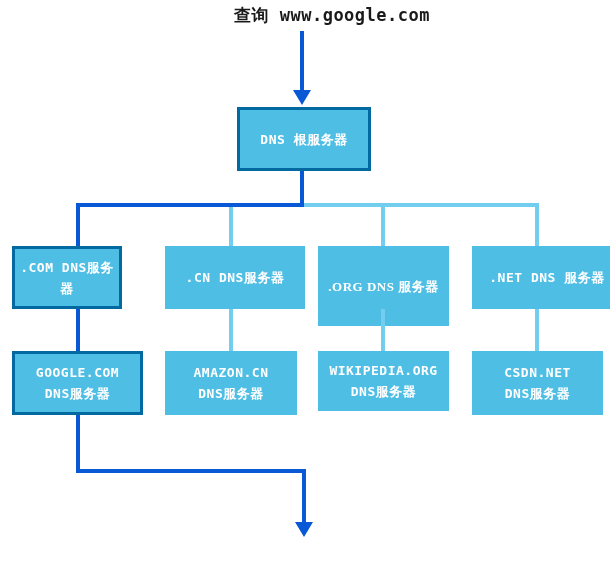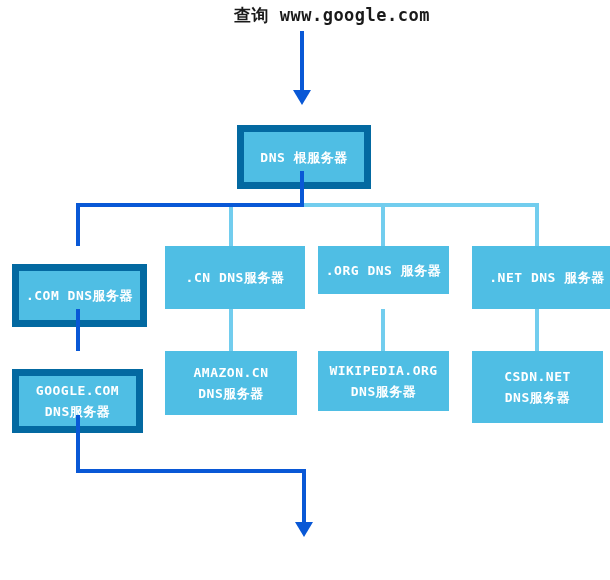--- a/index.html
+++ b/index.html
@@ -28,21 +28,21 @@
     font-size: 13px;
     font-weight: bold;
     letter-spacing: 0.5px;
     display: flex;
     flex-direction: column;
     align-items: center;
     justify-content: center;
     text-align: center;
     line-height: 21px;
   }
-  .box.hl { border: 7px solid #0369a1; margin-top: 18px; }
+  .box.hl { border: 3px solid #0369a1; }
   .line { position: absolute; }
   .line.dark  { background: #0958d6; }
   .line.light { background: #72cdee; }
   .arrowhead {
     position: absolute;
     width: 0; height: 0;
     border-left: 9px solid transparent;
     border-right: 9px solid transparent;
     border-top: 15px solid #0958d6;
   }
@@ -64,27 +64,27 @@
   <div class="line dark" style="left:300px; top:171px; width:4px; height:36px;"></div>
 
   <div class="line dark" style="left:76px; top:203px; width:228px; height:4px;"></div>
   <div class="line light" style="left:304px; top:203px; width:235px; height:4px;"></div>
 
   <div class="line dark" style="left:76px; top:203px; width:4px; height:43px;"></div>
   <div class="line light" style="left:229px; top:207px; width:4px; height:39px;"></div>
   <div class="line light" style="left:381px; top:207px; width:4px; height:39px;"></div>
   <div class="line light" style="left:535px; top:207px; width:4px; height:39px;"></div>
 
-  <div class="box hl" style="left:12px; top:246px; width:135px; height:63px;">
+  <div class="box hl" style="left:12px; top:246px; width:110px; height:63px;">
     <span>.COM DNS服务器</span>
   </div>
   <div class="box" style="left:165px; top:246px; width:140px; height:63px;">
     <span>.CN DNS服务器</span>
   </div>
-  <div class="box" style="left:318px; top:246px; width:131px; height:48px;">
+  <div class="box" style="left:318px; top:246px; width:131px; height:80px;font-family:Liberation Serif, serif;">
     <span>.ORG DNS 服务器</span>
   </div>
   <div class="box" style="left:472px; top:246px; width:150px; height:63px;">
     <span>.NET DNS 服务器</span>
   </div>
 
   <div class="line dark" style="left:76px; top:309px; width:4px; height:42px;"></div>
   <div class="line light" style="left:229px; top:309px; width:4px; height:42px;"></div>
   <div class="line light" style="left:381px; top:309px; width:4px; height:42px;"></div>
   <div class="line light" style="left:535px; top:309px; width:4px; height:42px;"></div>
@@ -94,21 +94,21 @@
     <span>DNS服务器</span>
   </div>
   <div class="box" style="left:165px; top:351px; width:132px; height:64px;">
     <span>AMAZON.CN</span>
     <span>DNS服务器</span>
   </div>
   <div class="box" style="left:318px; top:351px; width:131px; height:60px;text-align:right;">
     <span>WIKIPEDIA.ORG</span>
     <span>DNS服务器</span>
   </div>
-  <div class="box" style="left:472px; top:351px; width:131px; height:72px;">
+  <div class="box" style="left:472px; top:351px; width:131px; height:64px;">
     <span>CSDN.NET</span>
     <span>DNS服务器</span>
   </div>
 
   <div class="line dark" style="left:76px; top:415px; width:4px; height:58px;"></div>
   <div class="line dark" style="left:76px; top:469px; width:230px; height:4px;"></div>
   <div class="line dark" style="left:302px; top:469px; width:4px; height:54px;"></div>
   <div class="arrowhead" style="left:295px; top:522px;"></div>
 
 

